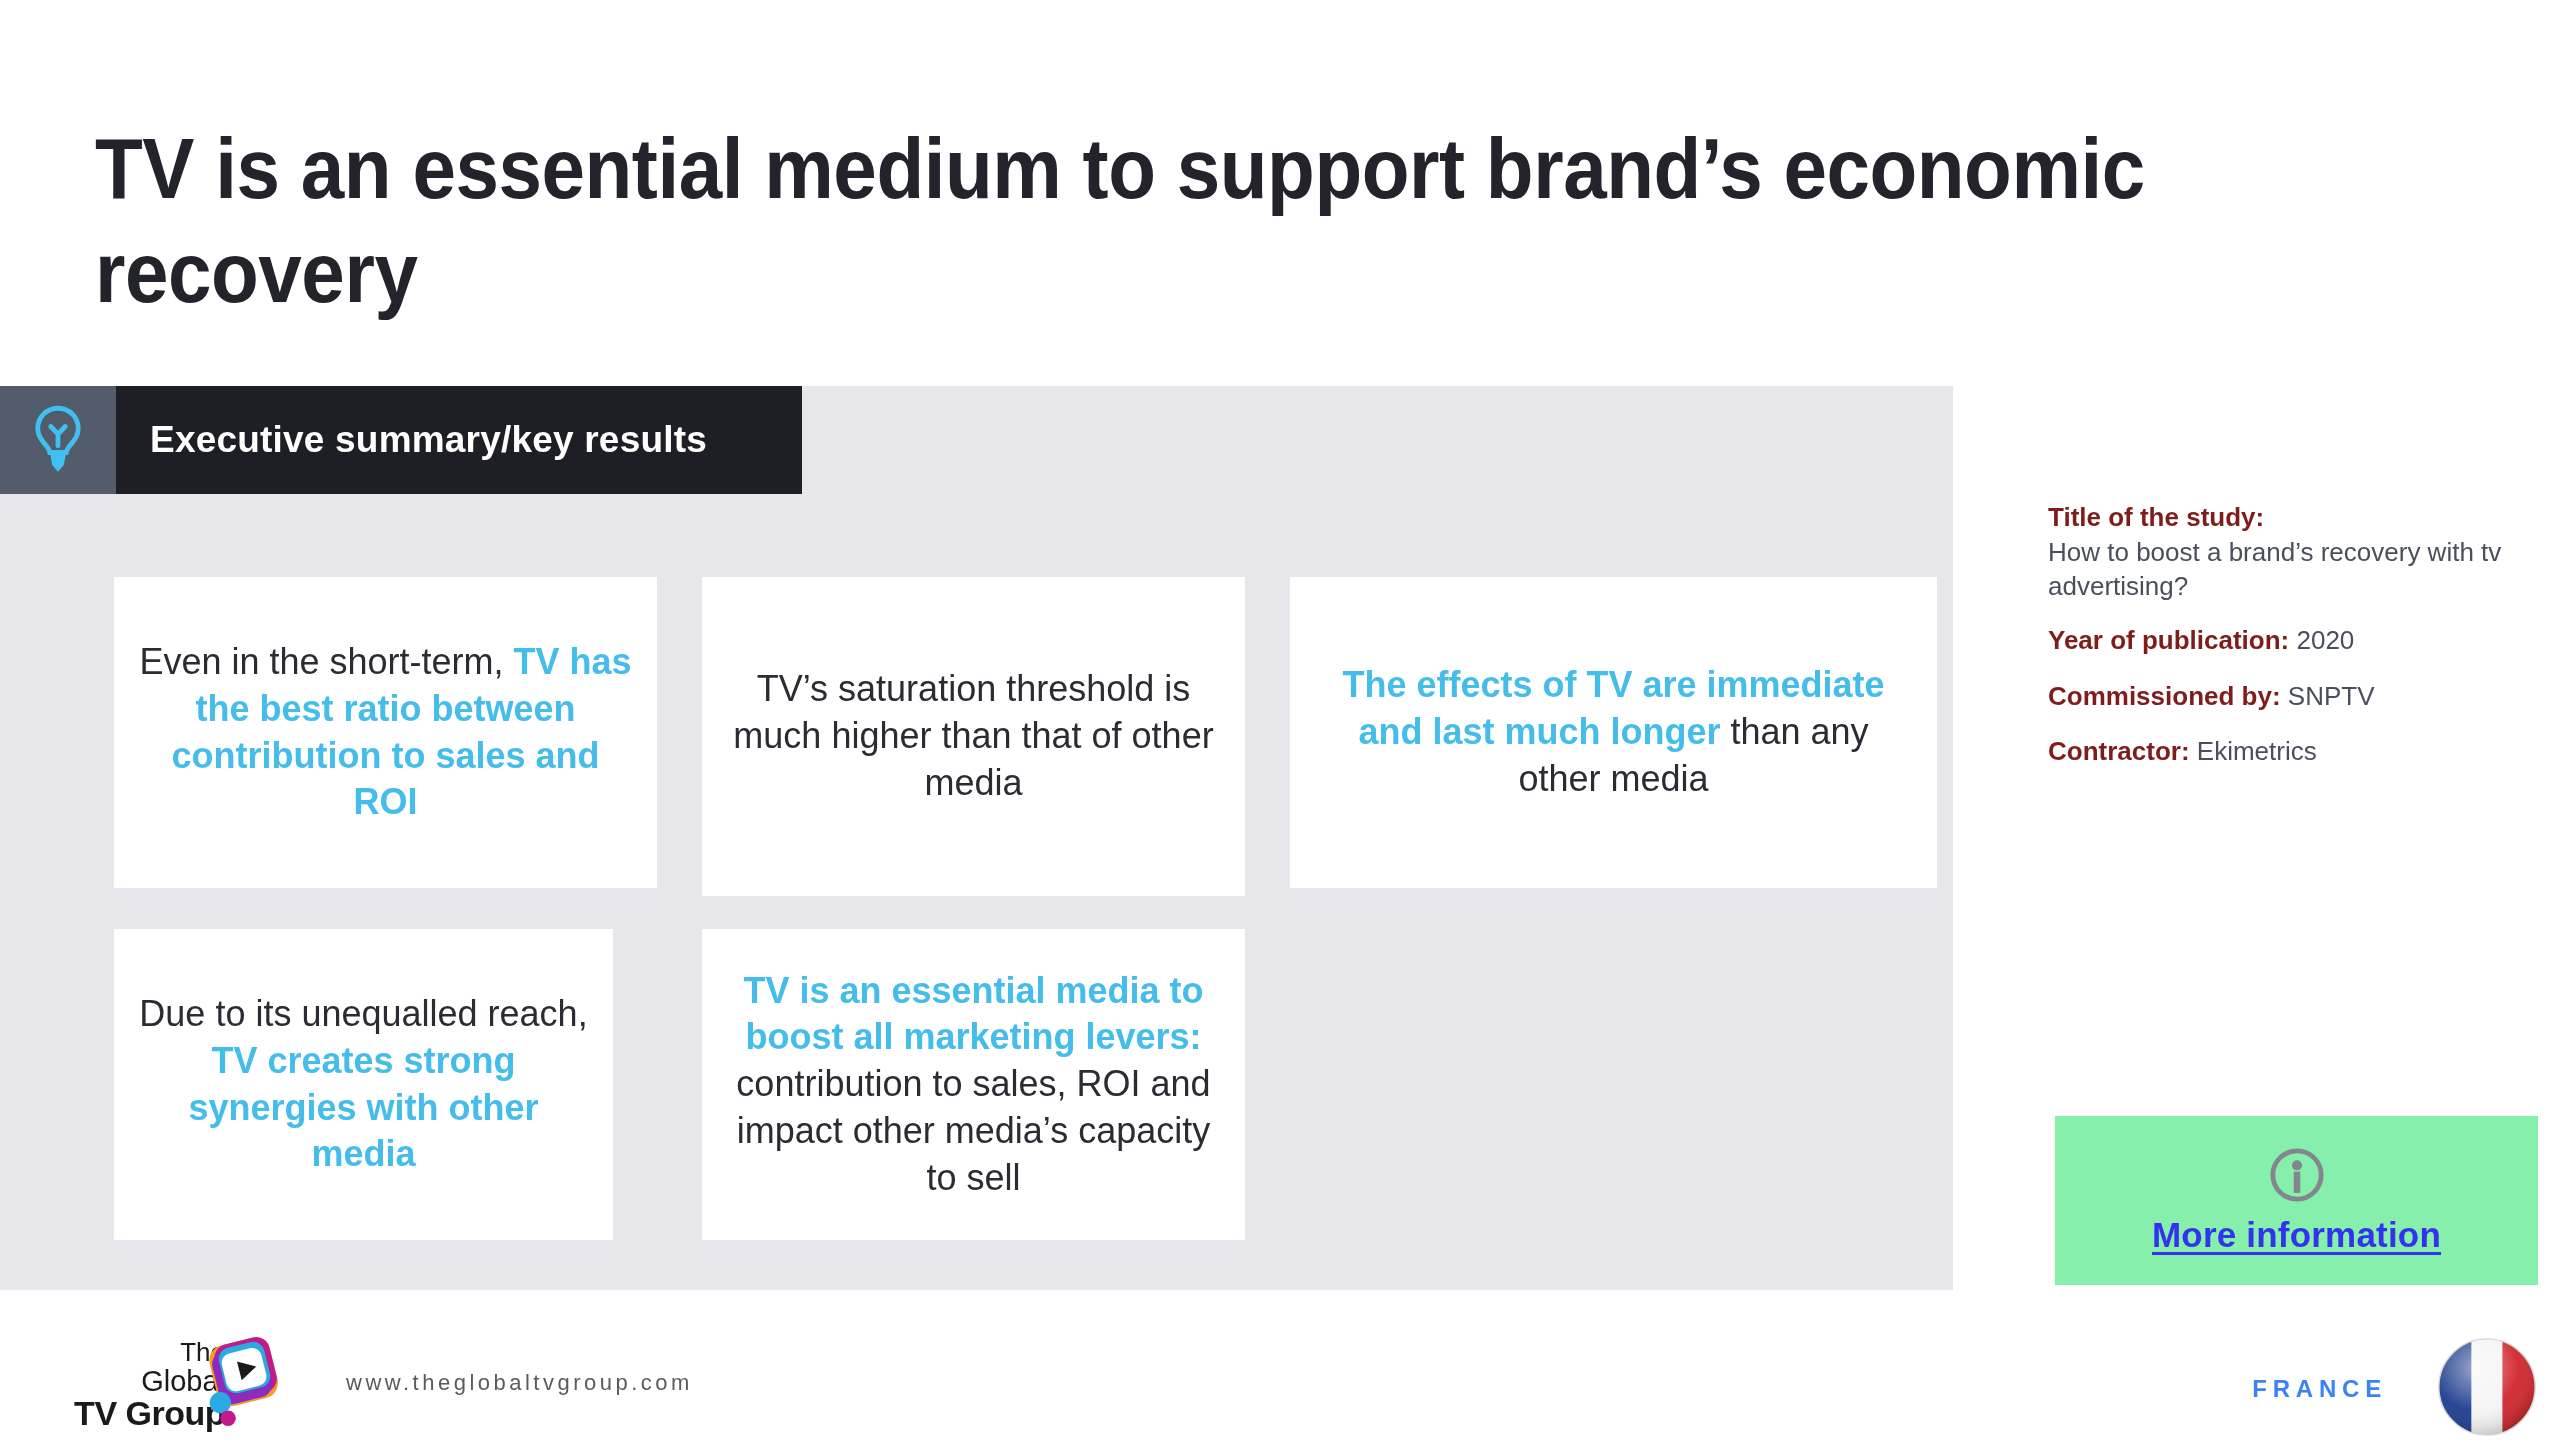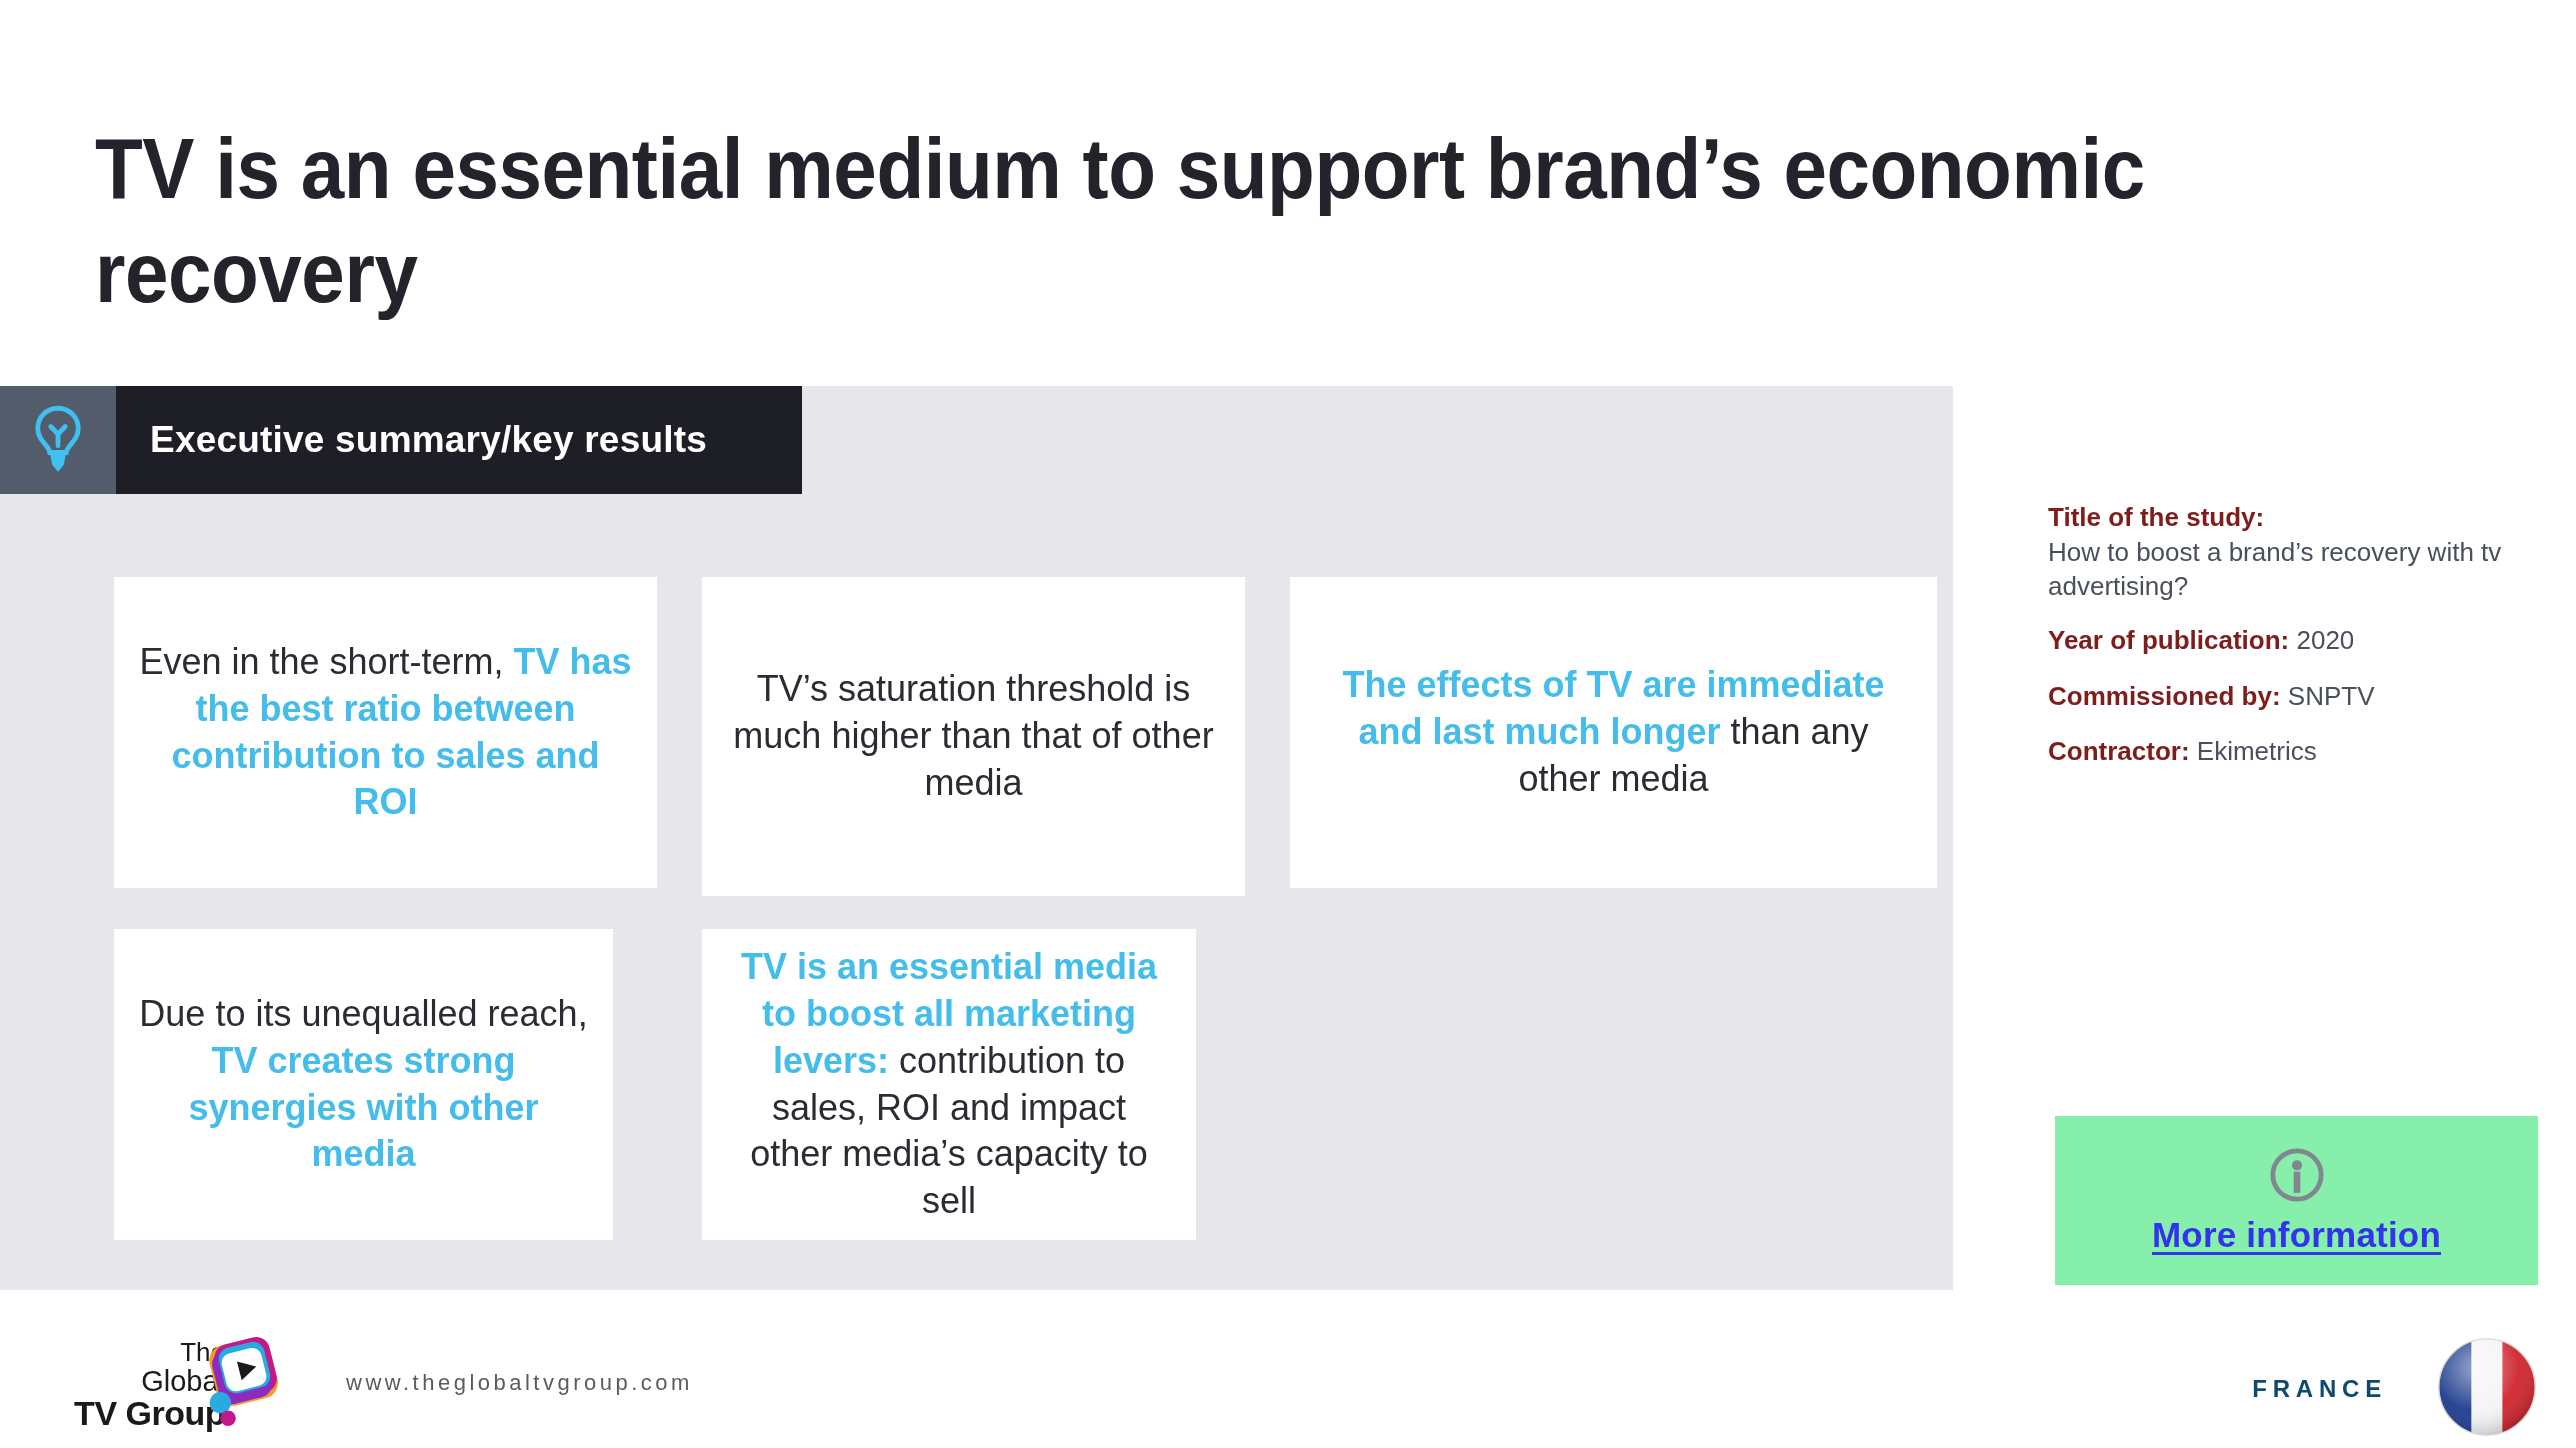--- a/index.html
+++ b/index.html
@@ -96,21 +96,21 @@
   .card .hl {
     color: #45bdea;
     font-weight: 700;
   }
   .card-inner { width: 100%; }
 
   .card-1 { left: 114px;  top: 577px;  width: 543px; height: 311px; }
   .card-2 { left: 702px;  top: 577px;  width: 543px; height: 319px; }
   .card-3 { left: 1290px; top: 577px;  width: 647px; height: 311px; }
   .card-4 { left: 114px;  top: 929px;  width: 499px; height: 311px; }
-  .card-5 { left: 702px;  top: 929px;  width: 494px; height: 311px; }
+  .card-5 { left: 702px;  top: 929px;  width: 543px; height: 311px; }
 
   
   .meta {
     position: absolute;
     left: 2048px;
     top: 500px;
     width: 454px;
     font-family: "Liberation Sans", sans-serif;
     font-size: 26px;
     line-height: 1.33;
@@ -178,21 +178,21 @@
     color: #5b5b5b;
   }
   .footer-country {
     position: absolute;
     right: 189px;
     top: 1375px;
     font-family: "Liberation Sans", sans-serif;
     font-size: 24px;
     font-weight: 700;
     letter-spacing: 5.8px;
-    color: #0c4a6e;
+    color: #3b82f6;
   }
   .footer-flag {
     position: absolute;
     right: 37px;
     top: 1335px;
     width: 104px;
     height: 104px;
   }
 </style>
 </head>

